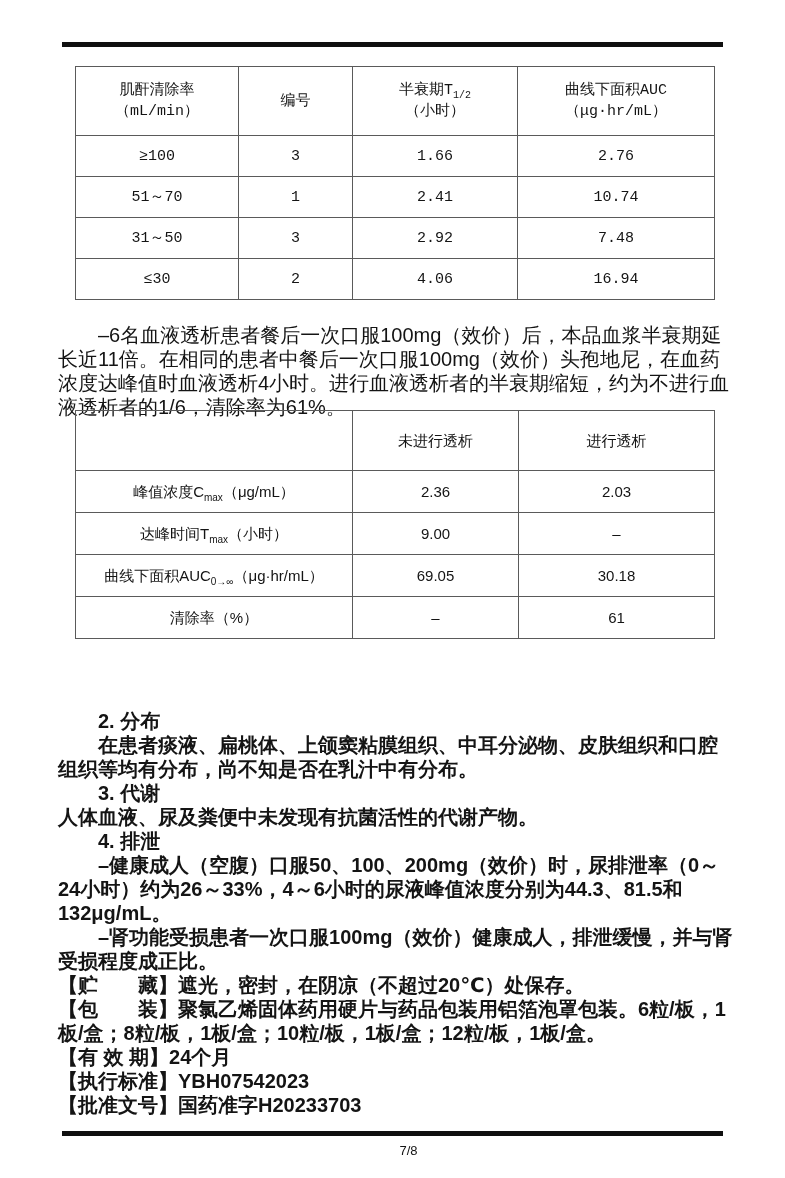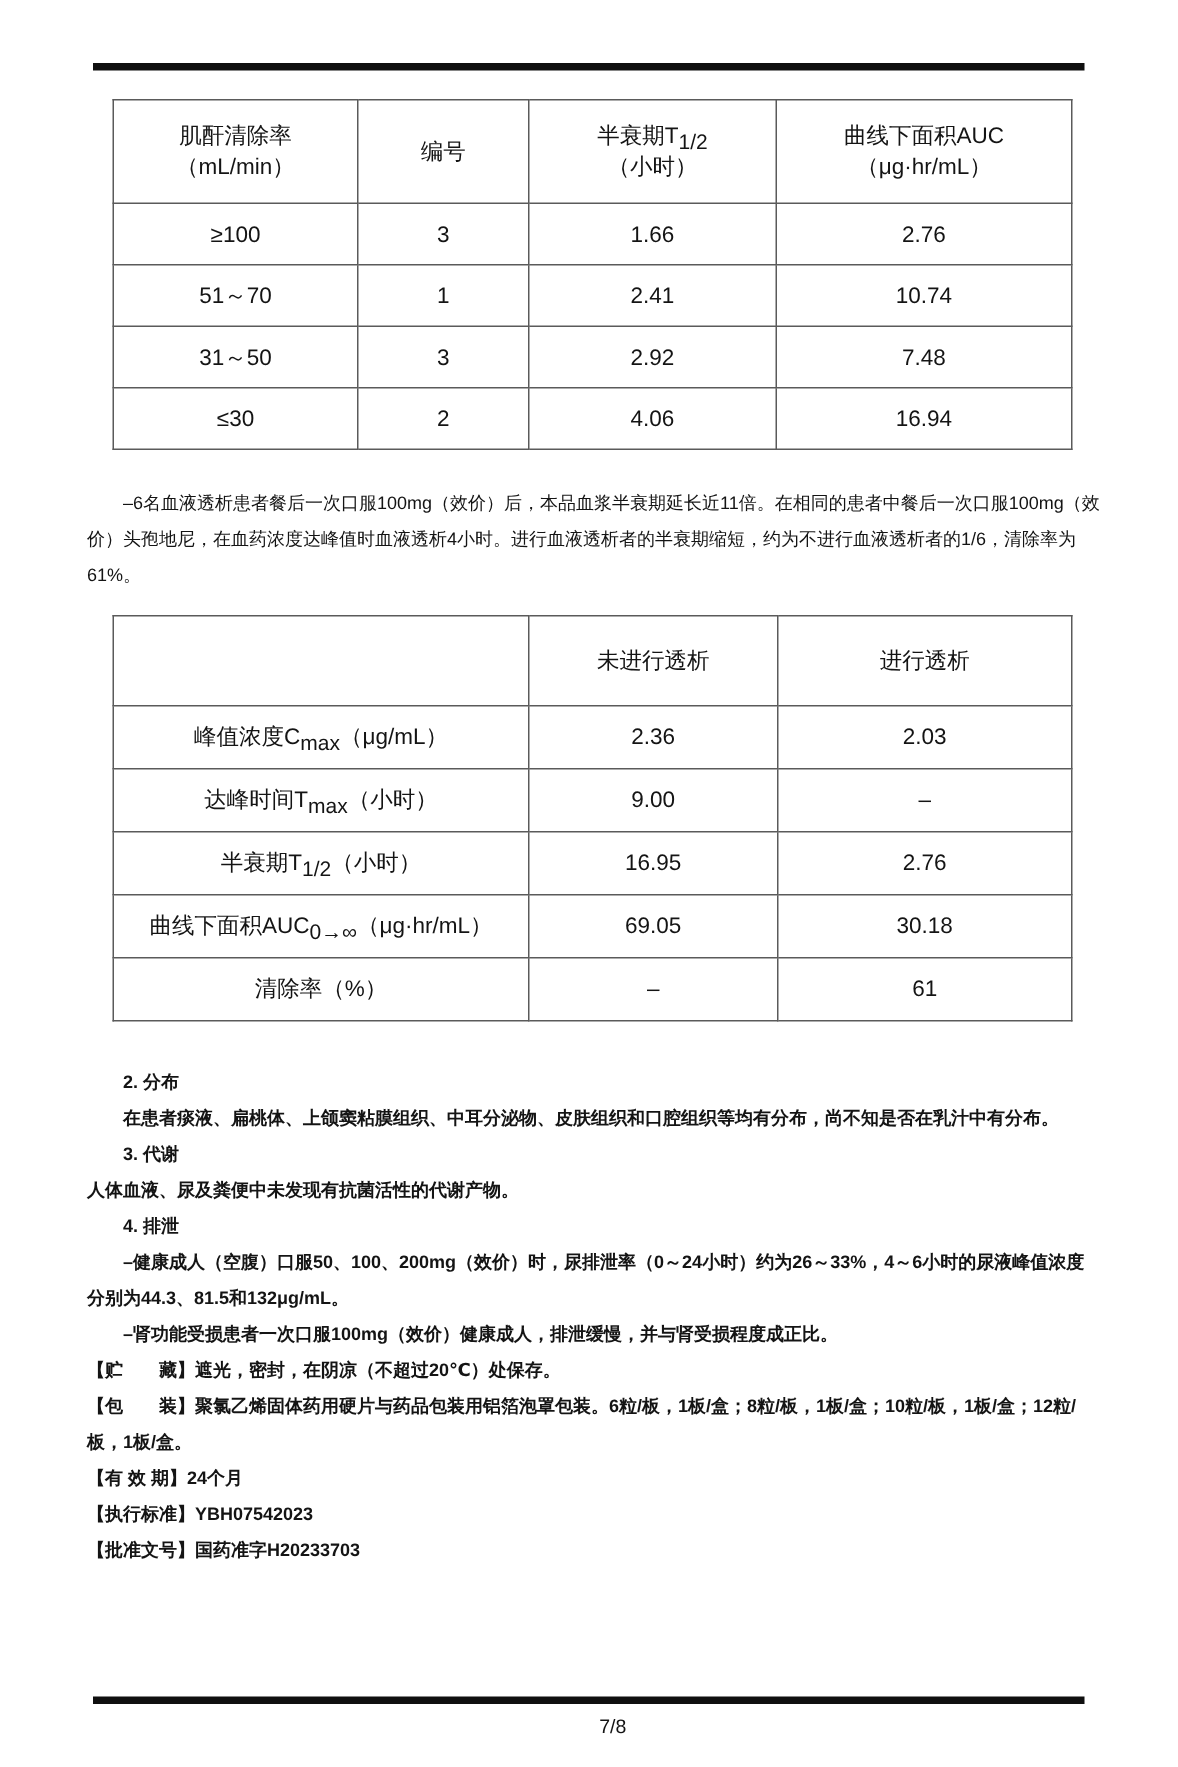--- a/index.html
+++ b/index.html
@@ -12,33 +12,33 @@
   .rule { position:absolute; left:62px; width:661px; height:5px; background:#0f0f0f; }
   .rule-top { top:42px; }
   .rule-bottom { top:1131px; }
 
   table { position:absolute; border-collapse:collapse; table-layout:fixed; }
   td {
     border:1px solid #5a5a5a; text-align:center; vertical-align:middle;
     font-size:15px; color:#141414; padding:0 4px; line-height:1.4;
     overflow:hidden;
   }
-  sub { font-size:14px; line-height:1; }
+  sub { font-size:10px; line-height:1; }
 
-  .t1 { left:75px; top:66px; width:639px; }
+  .t1 { left:75px; top:66px; width:639px;font-family:Liberation Mono, monospace; }
   .t1 tr.hdr td { height:69px; }
   .t1 tr.data td { height:41px;text-align:center; }
 
   .t2 { left:75px; top:410px; width:639px; }
   .t2 tr.hdr td { height:60px; }
   .t2 tr.data td { height:42px; }
 
   .flow {
     position:absolute; left:58px; width:676px;
-    font-size:12px; line-height:24px; color:#141414;
+    font-size:20px; line-height:24px; color:#141414;
     overflow-wrap:break-word;
   }
   .para-dialysis { top:323px; }
   .sections { top:709px;font-weight:bold; }
   .flow p { margin:0; }
   .flow p.indent { text-indent:2em; }
 
   .page-number {
     position:absolute; top:1143px; left:16px; width:785px;
     text-align:center; font-size:13px; color:#141414;
@@ -121,25 +121,20 @@
       <td><span>峰值浓度C</span><sub>max</sub><span>（μg/mL）</span></td>
       <td>2.36</td>
       <td>2.03</td>
     </tr>
     <tr class="data">
       <td><span>达峰时间T</span><sub>max</sub><span>（小时）</span></td>
       <td>9.00</td>
       <td>–</td>
     </tr>
     <tr class="data">
-      <td><span>半衰期T</span><sub>1/2</sub><span>（小时）</span></td>
-      <td>16.95</td>
-      <td>2.76</td>
-    </tr>
-    <tr class="data">
       <td><span>曲线下面积AUC</span><sub>0→∞</sub><span>（μg·hr/mL）</span></td>
       <td>69.05</td>
       <td>30.18</td>
     </tr>
     <tr class="data">
       <td><span>清除率（%）</span><sub></sub><span></span></td>
       <td>–</td>
       <td>61</td>
     </tr>
   </tbody>

